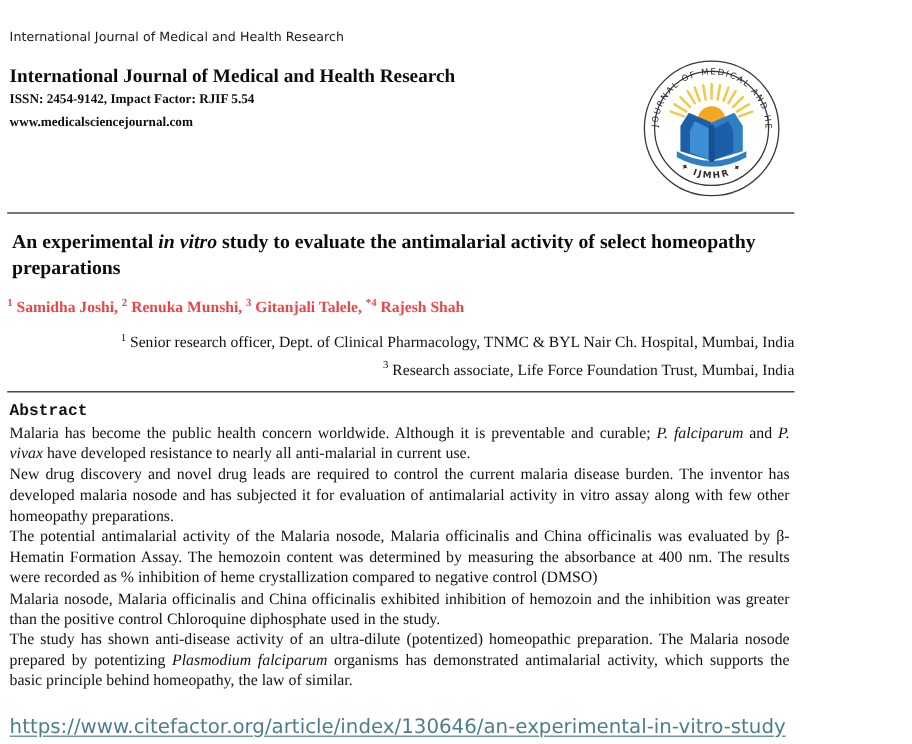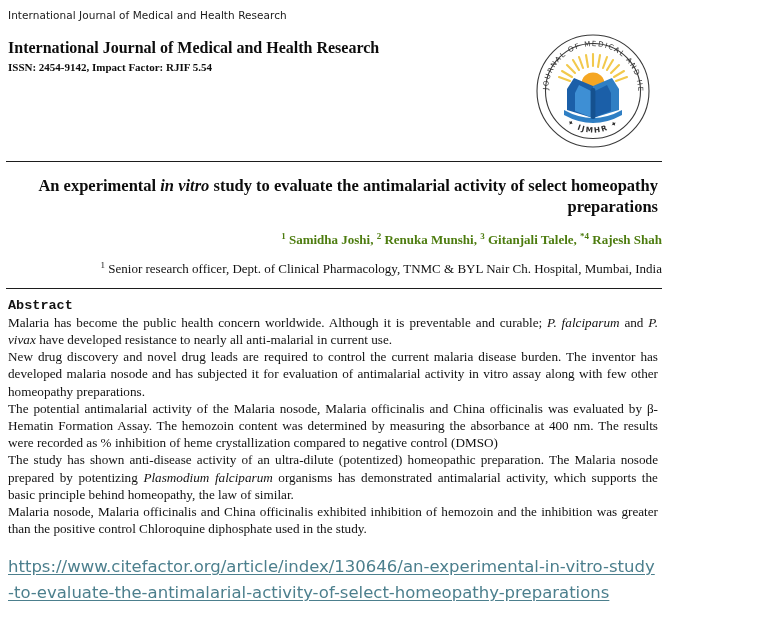--- a/index.html
+++ b/index.html
@@ -14,21 +14,21 @@
     font-family: "Liberation Serif", "DejaVu Serif", serif;
     color: #131313;
     position: relative;
   }
 
   .page {
     width: 668px;
     height: 620px;
     position: relative;
     box-sizing: border-box;
-    padding: 0 6px;
+    padding: 16px 6px;
   }
 
   
   .running-head {
     font-family: "DejaVu Sans", "Liberation Sans", sans-serif;
     font-size: 10.5px;
     color: #1a1a1a;
     letter-spacing: 0.05px;
     padding-top: 9px;
     padding-left: 2px;
@@ -68,38 +68,38 @@
   .rule {
     border: 0;
     border-top: 1.6px solid #1d1d1d;
     margin: 0;
   }
   .rule-top { margin-top: 11px; }
   .rule-mid { margin-top: 9px; }
 
   
   .article-title {
-    text-align: right;
+    text-align: left;
     font-weight: bold;
     font-size: 16.5px;
     line-height: 21px;
     margin-top: 13px;
     padding: 0 4px;
     color: #0d0d0d;
   }
   .article-title i { font-style: italic; }
 
   
   .authors {
-    text-align: right;
+    text-align: left;
     font-weight: bold;
     font-size: 13px;
     line-height: 17px;
     margin-top: 11px;
-    color: #4d7c0f;
+    color: #ef4444;
   }
   .authors sup { font-size: 9px; vertical-align: super; }
 
   
   .affiliations {
     margin-top: 8px;
     text-align: center;
   }
   .affiliations .aff {
     font-size: 13px;
@@ -150,20 +150,21 @@
 <body>
 
 <div class="page">
 
   <div class="running-head">International Journal of Medical and Health Research</div>
 
   <div class="masthead-row">
     <div class="masthead">
       <div class="line title-line">International Journal of Medical and Health Research</div>
       <div class="line">ISSN: 2454-9142, Impact Factor: RJIF 5.54</div>
+      <div class="line">www.medicalsciencejournal.com</div>
     </div>
 
     <div class="seal-wrap">
       <svg class="seal" width="118" height="118" viewBox="0 0 118 118" xmlns="http://www.w3.org/2000/svg">
         <defs>
           <path id="ringTop" d="M 59,59 m -45,0 a 45,45 0 1,1 90,0" fill="none"></path>
           <path id="ringTopPath" d="M 14,59 A 45,45 0 0 1 104,59" fill="none"></path>
           <path id="ringBotPath" d="M 17.5,59 A 41.5,41.5 0 0 0 100.5,59" fill="none"></path>
         </defs>
 
@@ -208,30 +209,31 @@
   <hr class="rule rule-top">
 
   <h1 class="article-title">
     <span>An experimental </span><i>in vitro</i><span> study to evaluate the antimalarial activity of select homeopathy preparations</span>
   </h1>
 
   <div class="authors"><sup>1</sup><span> Samidha Joshi, </span><sup>2</sup><span> Renuka Munshi, </span><sup>3</sup><span> Gitanjali Talele, </span><sup>*4</sup><span> Rajesh Shah</span></div>
 
   <div class="affiliations">
       <div class="aff"><sup>1</sup><span> Senior research officer, Dept. of Clinical Pharmacology, TNMC &amp; BYL Nair Ch. Hospital, Mumbai, India</span></div>
+      <div class="aff"><sup>3</sup><span> Research associate, Life Force Foundation Trust, Mumbai, India</span></div>
     </div>
 
   <hr class="rule rule-mid">
 
   <div class="abstract-head">Abstract</div>
   <div class="abstract-body">
       <p><span>Malaria has become the public health concern worldwide. Although it is preventable and curable; </span><i>P. falciparum</i><span> and </span><i>P. vivax</i><span> have developed resistance to nearly all anti-malarial in current use.</span></p>
       <p><span>New drug discovery and novel drug leads are required to control the current malaria disease burden. The inventor has developed malaria nosode and has subjected it for evaluation of antimalarial activity in vitro assay along with few other homeopathy preparations.</span></p>
       <p><span>The potential antimalarial activity of the Malaria nosode, Malaria officinalis and China officinalis was evaluated by β-Hematin Formation Assay. The hemozoin content was determined by measuring the absorbance at 400 nm. The results were recorded as % inhibition of heme crystallization compared to negative control (DMSO)</span></p>
+      <p><span>Malaria nosode, Malaria officinalis and China officinalis exhibited inhibition of hemozoin and the inhibition was greater than the positive control Chloroquine diphosphate used in the study.</span></p>
       <p><span>The study has shown anti-disease activity of an ultra-dilute (potentized) homeopathic preparation. The Malaria nosode prepared by potentizing </span><i>Plasmodium falciparum</i><span> organisms has demonstrated antimalarial activity, which supports the basic principle behind homeopathy, the law of similar.</span></p>
-      <p><span>Malaria nosode, Malaria officinalis and China officinalis exhibited inhibition of hemozoin and the inhibition was greater than the positive control Chloroquine diphosphate used in the study.</span></p>
     </div>
 
   <div class="link-block">
     <a class="doc-link" href="#" style="color: rgb(76, 127, 141);">https://www.citefactor.org/article/index/130646/an-experimental-in-vitro-study-to-evaluate-the-antimalarial-activity-of-select-homeopathy-preparations</a>
   </div>
 
 </div>
 
 </body></html>

